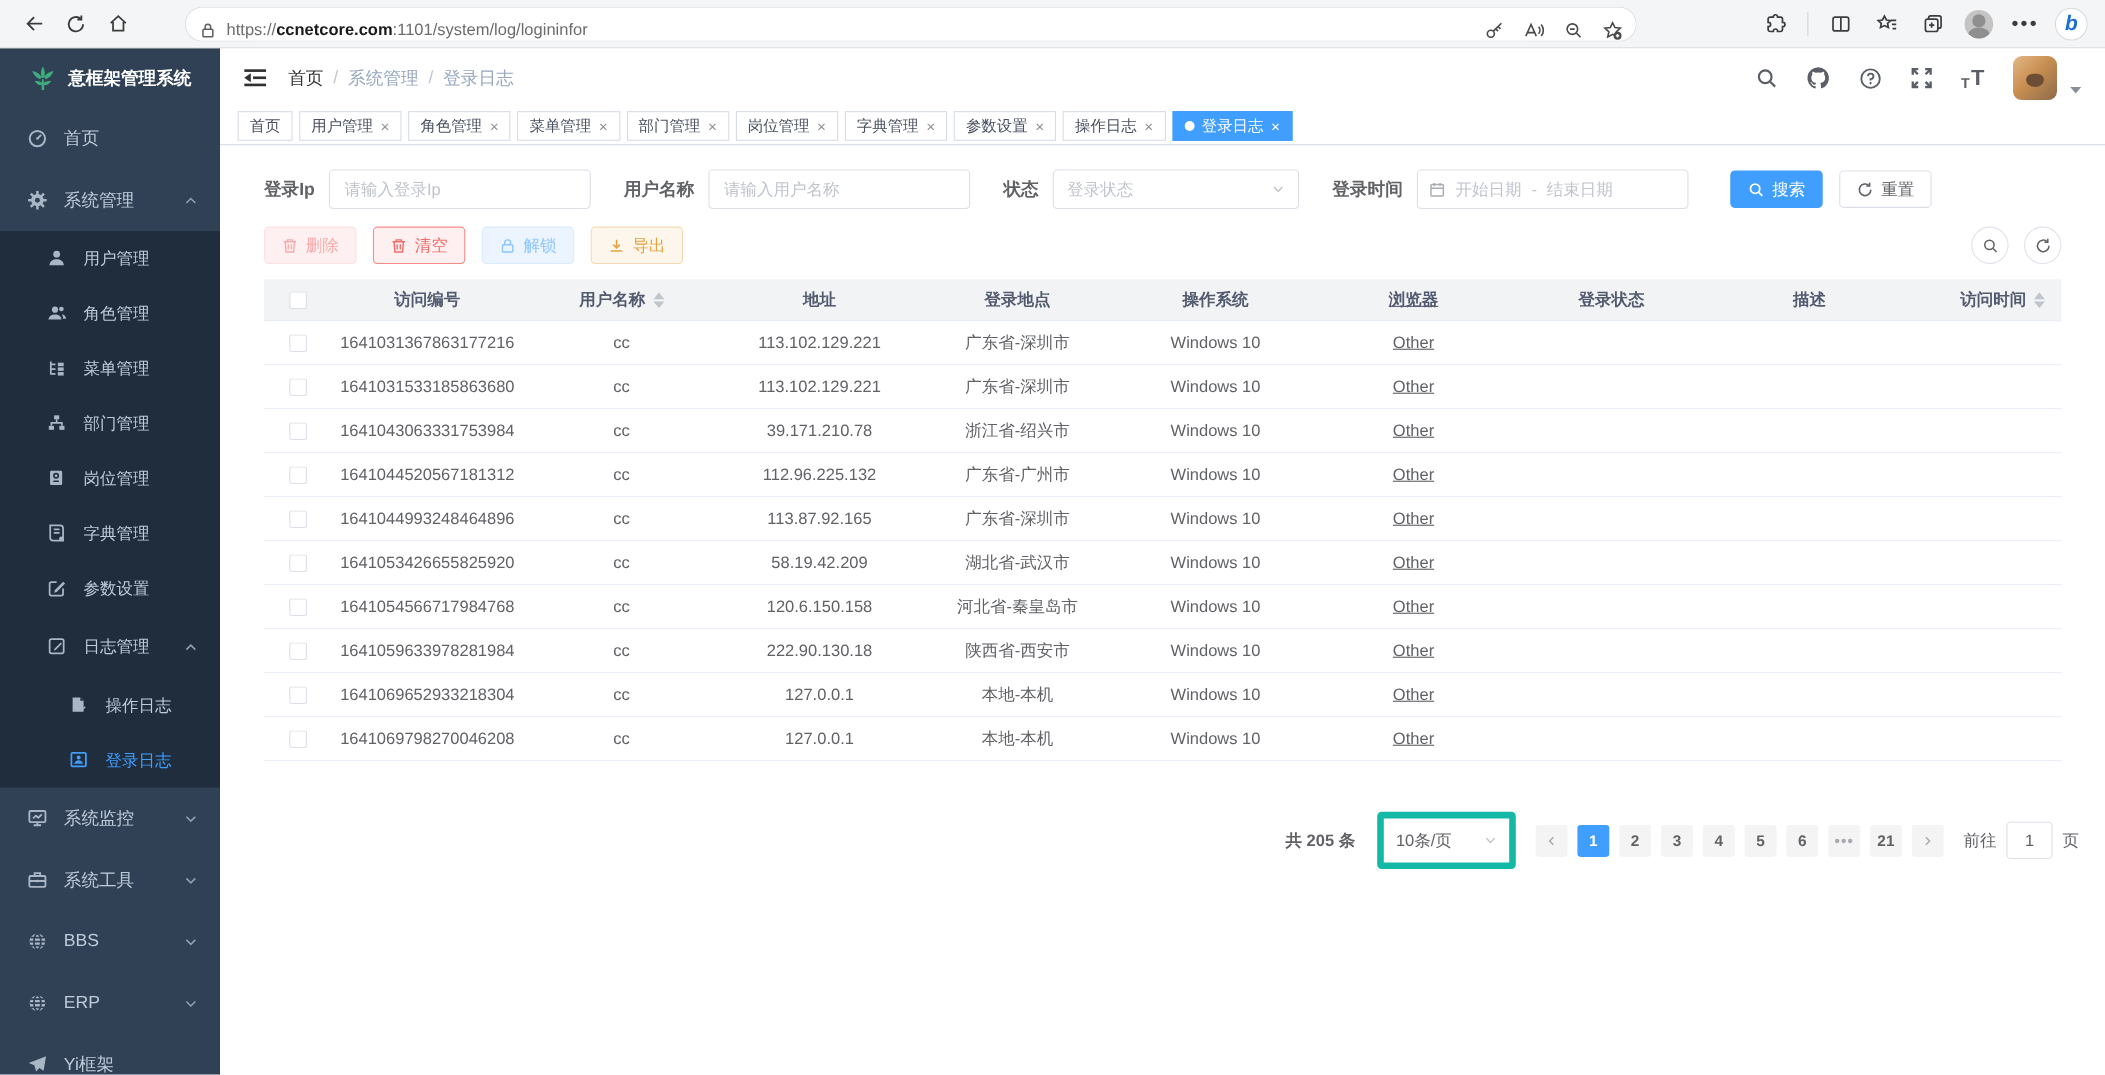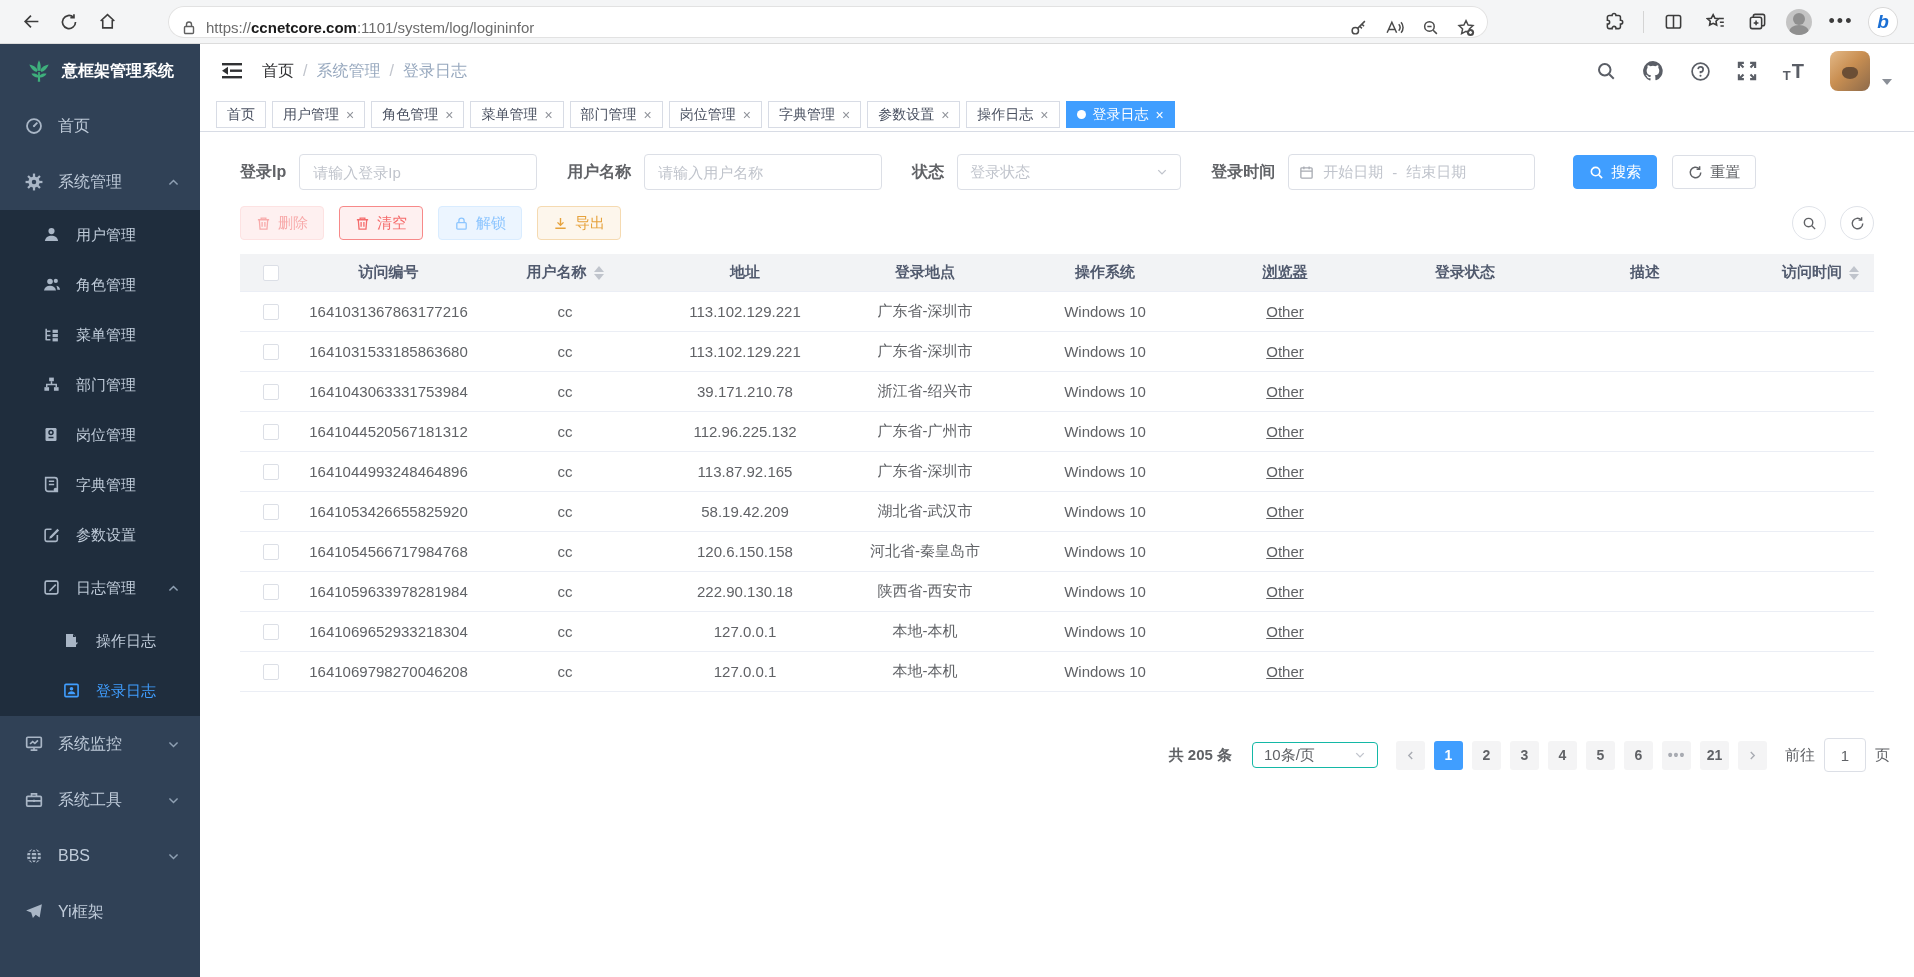--- a/index.html
+++ b/index.html
@@ -99,21 +99,21 @@
   .col-time { width:171px; }
   .cb { width:16px; height:16px; border:1px solid #dcdfe6; border-radius:2px; background:#fff; display:inline-block; cursor:pointer; }
   .sort { display:inline-flex; flex-direction:column; gap:2px; margin-left:3px; }
   .sort i { width:0; height:0; border-left:5px solid transparent; border-right:5px solid transparent; display:block; }
   .sort .up { border-bottom:6px solid #c0c4cc; }
   .sort .dn { border-top:6px solid #c0c4cc; }
 
   
   .pagination { margin-top:46px; display:flex; align-items:center; justify-content:flex-end; gap:12px; font-size:15px; color:#606266; margin-right:-16px; }
   .pg-total { margin-right:8px;font-weight:bold; }
-  .pg-size { width:126px; height:26px; border:1px solid #14b8a6; border-radius:4px; display:flex; align-items:center; justify-content:space-between; padding:0 11px; color:#606266; cursor:pointer; background:#fff; }
+  .pg-size { width:126px; height:52px; border:6px solid #14b8a6; border-radius:4px; display:flex; align-items:center; justify-content:space-between; padding:0 11px; color:#606266; cursor:pointer; background:#fff; }
   .pager { display:flex; align-items:center; gap:9px; margin-left:6px; }
   .pg { min-width:29px; height:29px; border-radius:3px; background:#f4f4f5; color:#606266; display:flex; align-items:center; justify-content:center; font-size:14px; padding:0 5px; cursor:pointer; font-weight:bold; }
   .pg.nav { color:#a8abb2; font-weight:normal; }
   .pg.active { background:#409eff; color:#fff; }
   .pg.dots { letter-spacing:1px; color:#a8abb2; font-weight:bold; }
   .goto { display:flex; align-items:center; gap:9px; margin-left:6px; }
   .goto input { width:42px; height:34px; border:1px solid #dcdfe6; border-radius:4px; text-align:center; font-size:15px; color:#606266; outline:none; font-family:inherit; }
 </style>
 </head>
 <body>
@@ -405,20 +405,35 @@
         </span>
         <span>BBS</span>
         <span class="chev">
             <svg width="13" height="13" viewBox="0 0 16 16" fill="none" stroke="currentColor" stroke-width="1.8">
               <path d="M3 5.5l5 5 5-5"></path>
             </svg>
           </span>
       </div>
       <div class="menu-item">
         <span class="mi-icon">
+          <svg width="18" height="18" viewBox="0 0 16 16" fill="none" stroke="currentColor" stroke-width="1.4">
+              <circle cx="8" cy="8" r="6.3" fill="currentColor" stroke="none"></circle>
+              <ellipse cx="8" cy="8" rx="2.8" ry="6.3" stroke="#304156"></ellipse>
+              <path d="M1.7 8h12.6M2.6 4.7h10.8M2.6 11.3h10.8" stroke="#304156"></path>
+            </svg>
+        </span>
+        <span>ERP</span>
+        <span class="chev">
+            <svg width="13" height="13" viewBox="0 0 16 16" fill="none" stroke="currentColor" stroke-width="1.8">
+              <path d="M3 5.5l5 5 5-5"></path>
+            </svg>
+          </span>
+      </div>
+      <div class="menu-item">
+        <span class="mi-icon">
           <svg width="18" height="18" viewBox="0 0 16 16" fill="currentColor">
               <path d="M15 1L1 6.6l4.5 1.8L7 13.4l2.5-2.9 3.5 2.4L15 1z"></path>
             </svg>
         </span>
         <span>Yi框架</span>
       </div>
     </nav>
   </aside>
 
   <div class="main">

